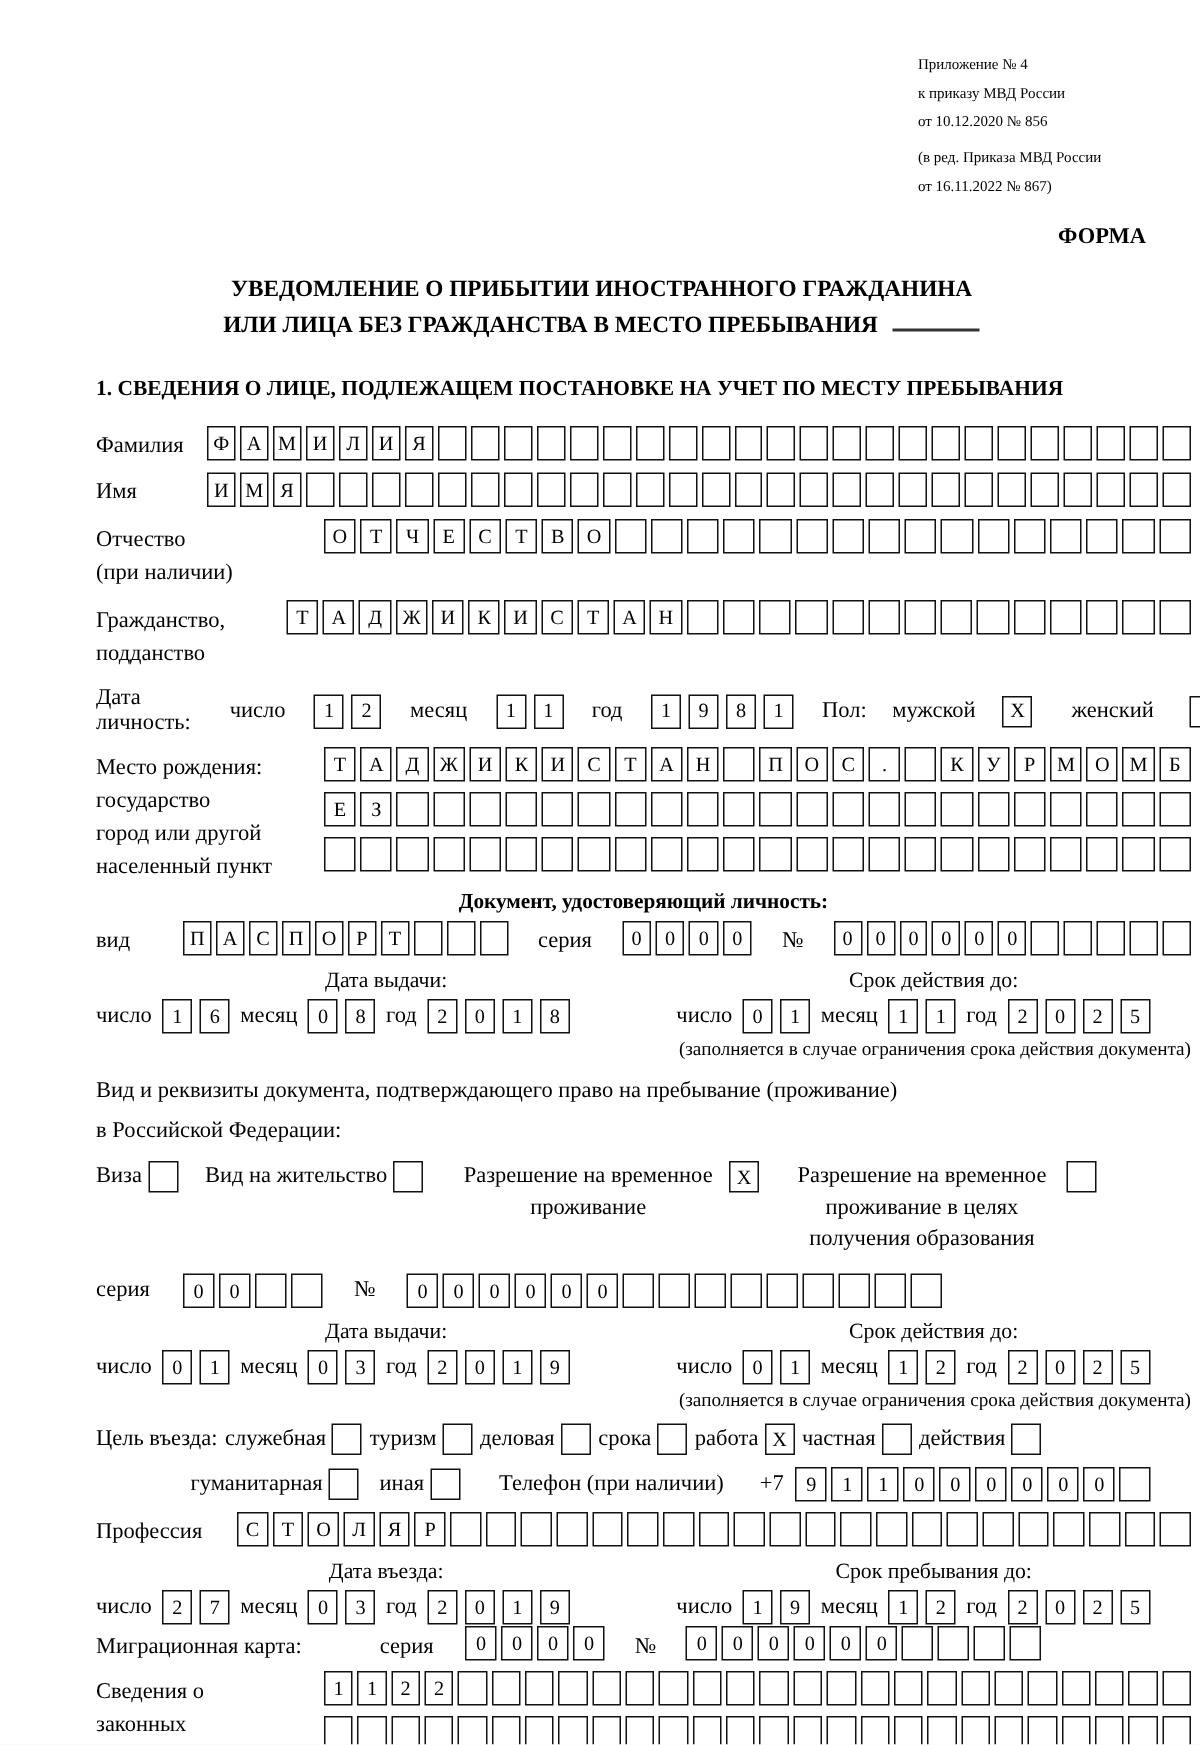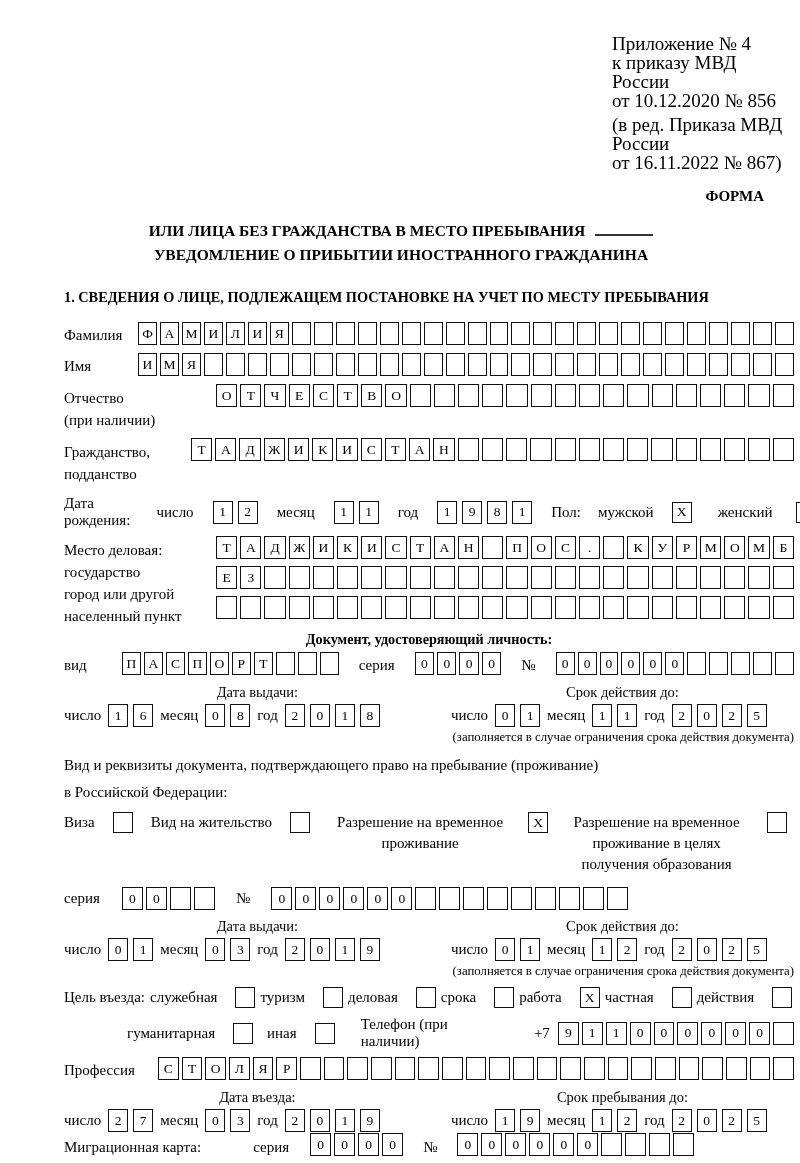--- a/index.html
+++ b/index.html
@@ -1,21 +1,21 @@
 <!DOCTYPE html>
 <html lang="ru"><head>
 <meta charset="utf-8">
 <style>
   html,body{margin:0;padding:0;background:#e9e9e9;}
   body{width:800px;height:1163px;background:#ffffff;color:#000;
        font-family:"Liberation Serif","DejaVu Serif",serif;font-size:15px;}
   .page{box-sizing:border-box;width:800px;height:1163px;padding:34px 6px 0 64px;overflow:hidden;background:#fff;}
 
   
-  .hdr{margin-left:548px;font-size:19px;line-height:19px;}
+  .hdr{margin-left:548px;font-size:10px;line-height:19px;}
   .hdr .grp2{margin-top:5px;}
   .forma{font-weight:bold;text-align:right;padding-right:30px;margin-top:16px;font-size:15px;}
 
   .title{font-weight:bold;text-align:center;font-size:15.5px;line-height:24px;margin-top:14px;transform:translateX(-28px);}
   .blank-line{display:inline-block;width:58px;border-bottom:2px solid #333;height:14px;margin-left:10px;}
   .section-head{font-weight:bold;font-size:14.3px;margin-top:22px;}
 
   
   .row{display:flex;align-items:flex-start;margin-top:7px;gap:12px;}
   .flabel{flex-shrink:0;padding-top:3px;line-height:21px;}
@@ -37,21 +37,21 @@
   .dates-row{display:flex;margin-top:3px;align-items:center;}
   .dgroup{display:flex;align-items:center;}
   .dgroup.left{width:53%;}
   .dgroup.right{flex:1;}
   .note{font-size:12.8px;text-align:right;margin-top:3px;}
 
   
   .cbox{width:20px;height:21px;border:1.6px solid #111;box-sizing:border-box;display:inline-flex;align-items:center;justify-content:center;
         font-size:13.5px;flex-shrink:0;}
   .optline{display:flex;align-items:center;gap:6px;margin-top:8px;flex-wrap:nowrap;}
-  .opt{display:flex;align-items:center;gap:18px;}
+  .opt{display:flex;align-items:center;gap:4px;}
   .opt.top{align-items:flex-start;}
   .opt .wrap{text-align:center;line-height:21px;}
   .mid{margin:0 2px;}
   .center-bold{text-align:center;font-weight:bold;font-size:14.2px;margin-top:9px;}
   .plain{margin-top:9px;line-height:23px;}
 </style>
 </head>
 <body>
 
 <div class="page">
@@ -62,24 +62,24 @@
     <div>от 10.12.2020 № 856</div>
     <div class="grp2">
       <div>(в ред. Приказа МВД России</div>
       <div>от 16.11.2022 № 867)</div>
     </div>
   </div>
 
   <div class="forma">ФОРМА</div>
 
   <div class="title">
+    <div>УВЕДОМЛЕНИЕ О ПРИБЫТИИ ИНОСТРАННОГО ГРАЖДАНИНА</div>
     <div>
       <span>ИЛИ ЛИЦА БЕЗ ГРАЖДАНСТВА В МЕСТО ПРЕБЫВАНИЯ</span><span class="blank-line"></span>
     </div>
-    <div>УВЕДОМЛЕНИЕ О ПРИБЫТИИ ИНОСТРАННОГО ГРАЖДАНИНА</div>
   </div>
 
   <div class="section-head">1. СВЕДЕНИЯ О ЛИЦЕ, ПОДЛЕЖАЩЕМ ПОСТАНОВКЕ НА УЧЕТ ПО МЕСТУ ПРЕБЫВАНИЯ</div>
 
   <div class="row" style="margin-top:16px;">
     <span class="flabel" style="width:62px;">Фамилия</span>
     <span class="cellrow grow">
         <span class="cell">Ф</span>
         <span class="cell">А</span>
         <span class="cell">М</span>
@@ -210,21 +210,21 @@
         <span class="cell"></span>
         <span class="cell"></span>
         <span class="cell"></span>
         <span class="cell"></span>
         <span class="cell"></span>
         <span class="cell"></span>
       </span>
   </div>
 
   <div class="row" style="align-items:center;margin-top:10px;">
-    <span>Дата рождения:</span>
+    <span>Дата личность:</span>
     <span class="dlbl" style="margin-left:14px;">число</span>
     <span class="digits">
         <span class="dcell">1</span>
         <span class="dcell">2</span>
       </span>
     <span class="dlbl">месяц</span>
     <span class="digits">
         <span class="dcell">1</span>
         <span class="dcell">1</span>
       </span>
@@ -237,21 +237,21 @@
       </span>
     <span>Пол:</span>
     <span style="margin-left:5px;">мужской</span>
     <span class="cbox" style="margin-left:6px;">X</span>
     <span style="margin-left:14px;">женский</span>
     <span class="cbox" style="margin-left:12px;"></span>
   </div>
 
   <div class="row">
     <span class="lblcol" style="width:140px;">
-      <div>Место деловая:</div>
+      <div>Место рождения:</div>
       <div>государство</div>
       <div>город или другой</div>
       <div>населенный пункт</div>
     </span>
     <span class="stack">
       <span class="cellrow grow">
           <span class="cell">Т</span>
           <span class="cell">А</span>
           <span class="cell">Д</span>
           <span class="cell">Ж</span>

